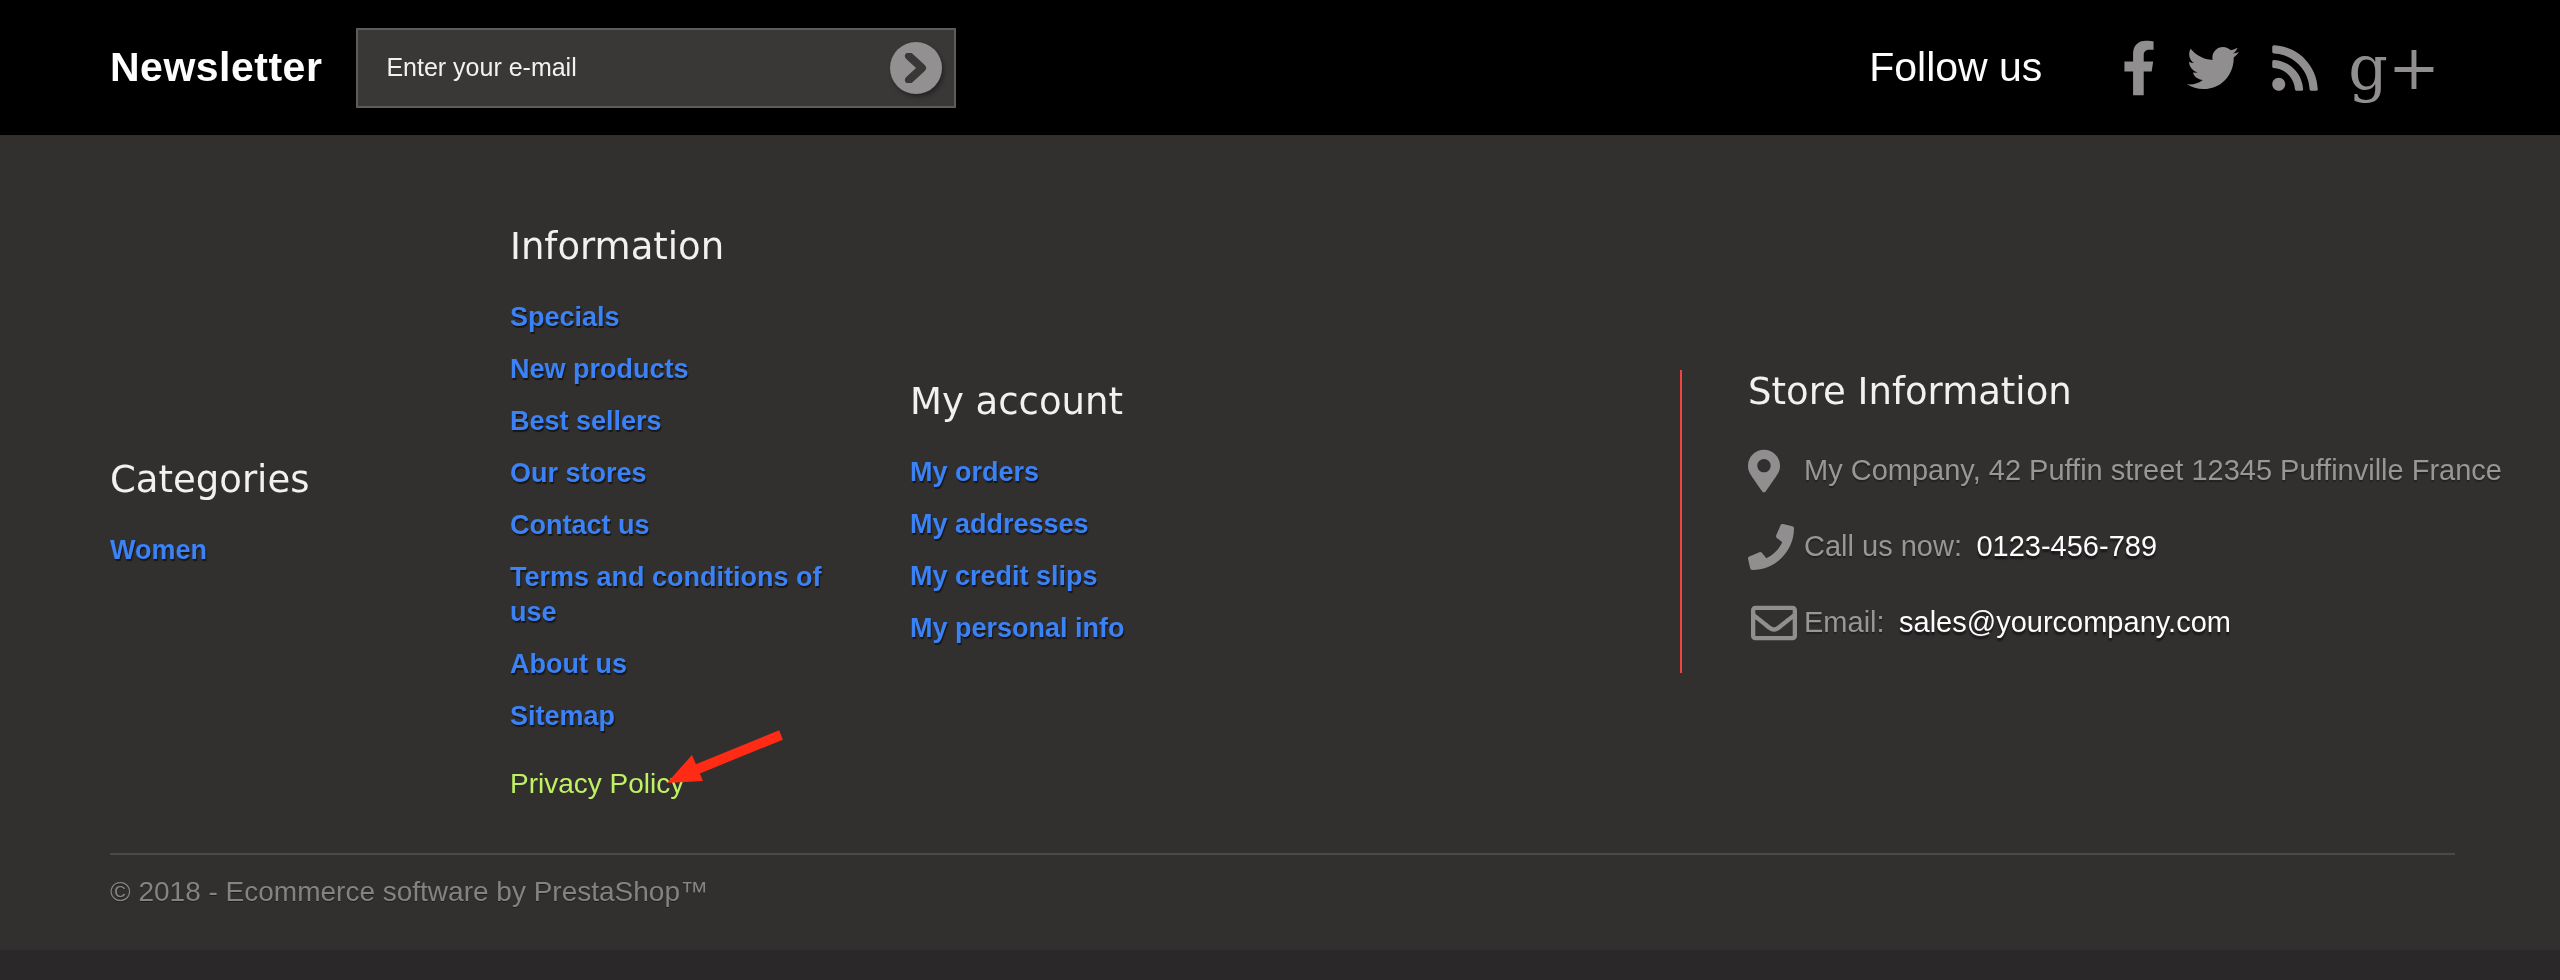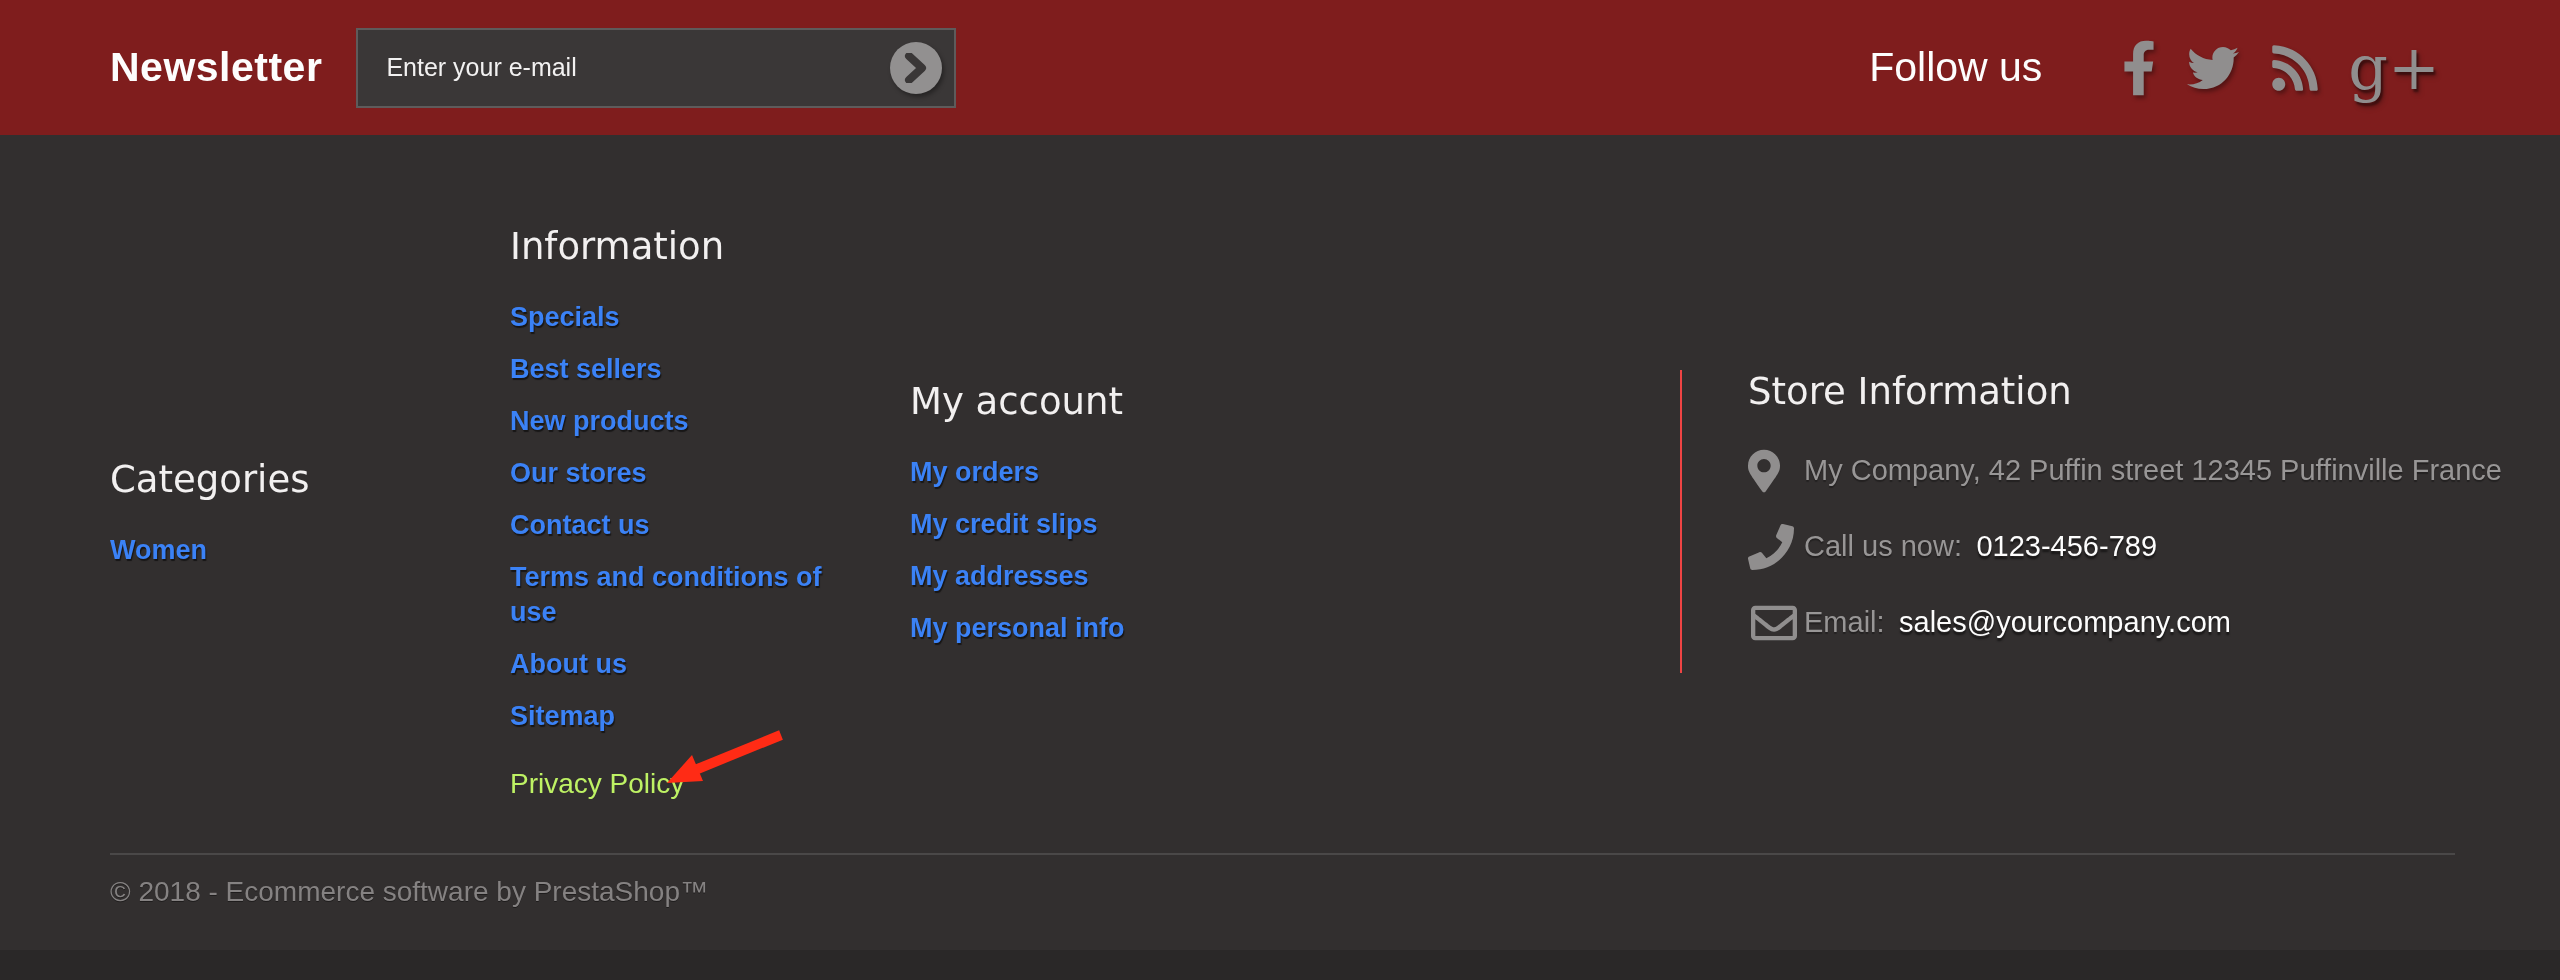--- a/index.html
+++ b/index.html
@@ -8,21 +8,21 @@
     width: 2560px; height: 980px;
     background: #322f2f;
     font-family: "Liberation Sans", sans-serif;
     position: relative;
     overflow: hidden;
   }
 
   
   .newsletter-bar {
     height: 135px;
-    background: #7f1d1d;
+    background: #000000;
     display: flex;
     align-items: center;
     padding: 0 120px 0 110px;
   }
   .nl-title {
     font-size: 41px;
     font-weight: bold;
     color: #fdfdfd;
     letter-spacing: 0.5px;
     white-space: nowrap;
@@ -221,37 +221,37 @@
       <h2 class="col-title">Categories</h2>
       <ul class="link-list">
         <li><a class="flink" href="#">Women</a></li>
       </ul>
     </div>
 
     <div class="col col-info">
       <h2 class="col-title">Information</h2>
       <ul class="link-list">
         <li><a class="flink" href="#">Specials</a></li>
+        <li><a class="flink" href="#">New products</a></li>
         <li><a class="flink" href="#">Best sellers</a></li>
-        <li><a class="flink" href="#">New products</a></li>
         <li><a class="flink" href="#">Our stores</a></li>
         <li><a class="flink" href="#">Contact us</a></li>
         <li><a class="flink" href="#">Terms and conditions of use</a></li>
         <li><a class="flink" href="#">About us</a></li>
         <li><a class="flink" href="#">Sitemap</a></li>
         <li class="privacy-item"><a class="privacy-link" href="#">Privacy Policy</a></li>
       </ul>
     </div>
 
     <div class="col col-account">
       <h2 class="col-title">My account</h2>
       <ul class="link-list">
         <li><a class="flink" href="#">My orders</a></li>
+        <li><a class="flink" href="#">My addresses</a></li>
         <li><a class="flink" href="#">My credit slips</a></li>
-        <li><a class="flink" href="#">My addresses</a></li>
         <li><a class="flink" href="#">My personal info</a></li>
       </ul>
     </div>
 
     <div class="col col-store">
       <h2 class="col-title">Store Information</h2>
 
       <div class="store-row">
         <span class="store-icon">
           <svg width="32" height="52" viewBox="0 0 384 512">

